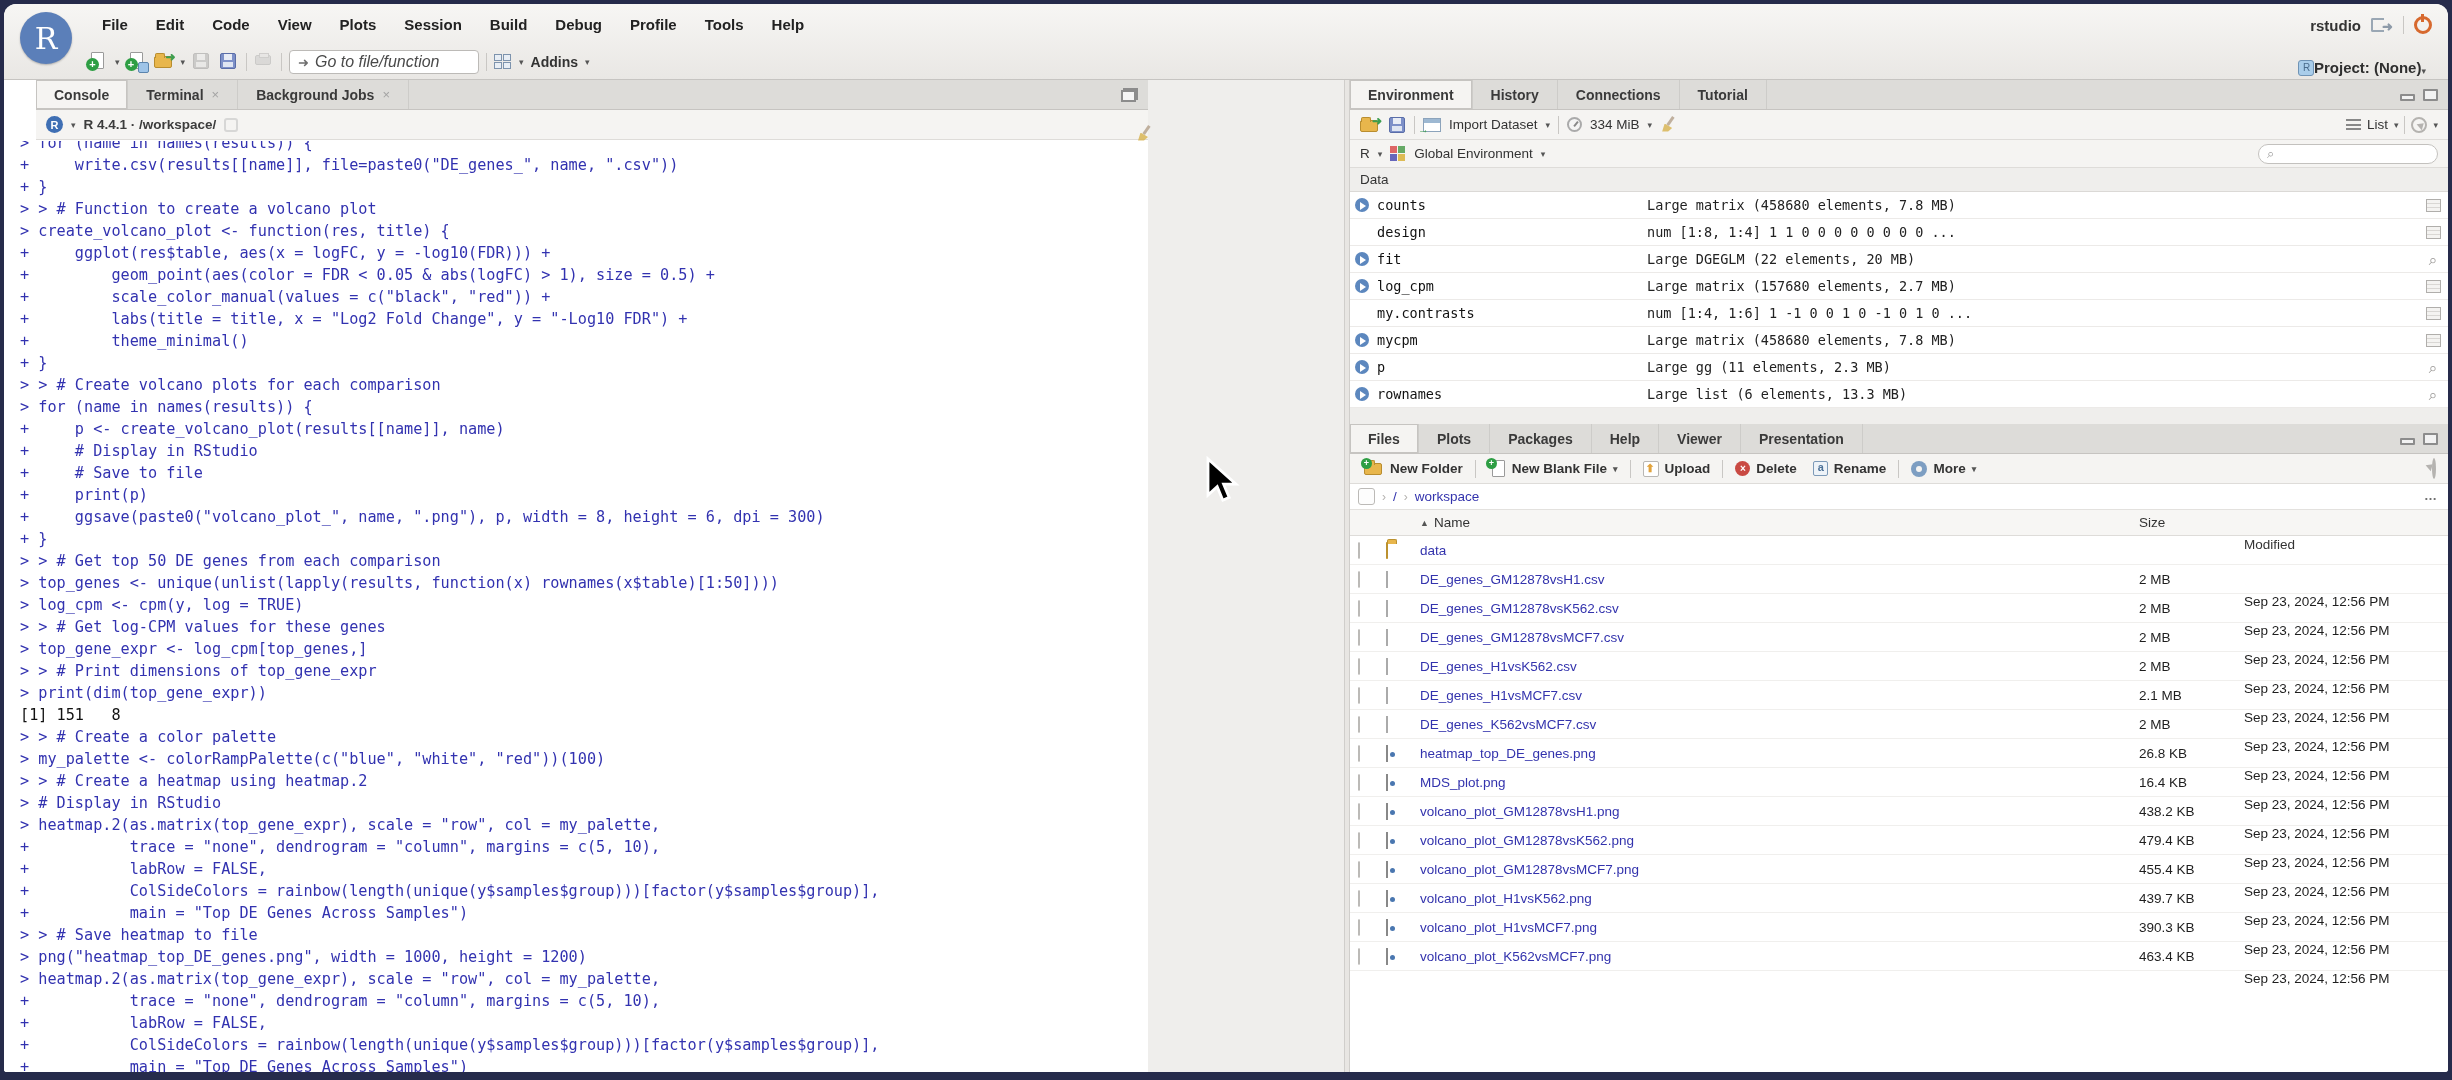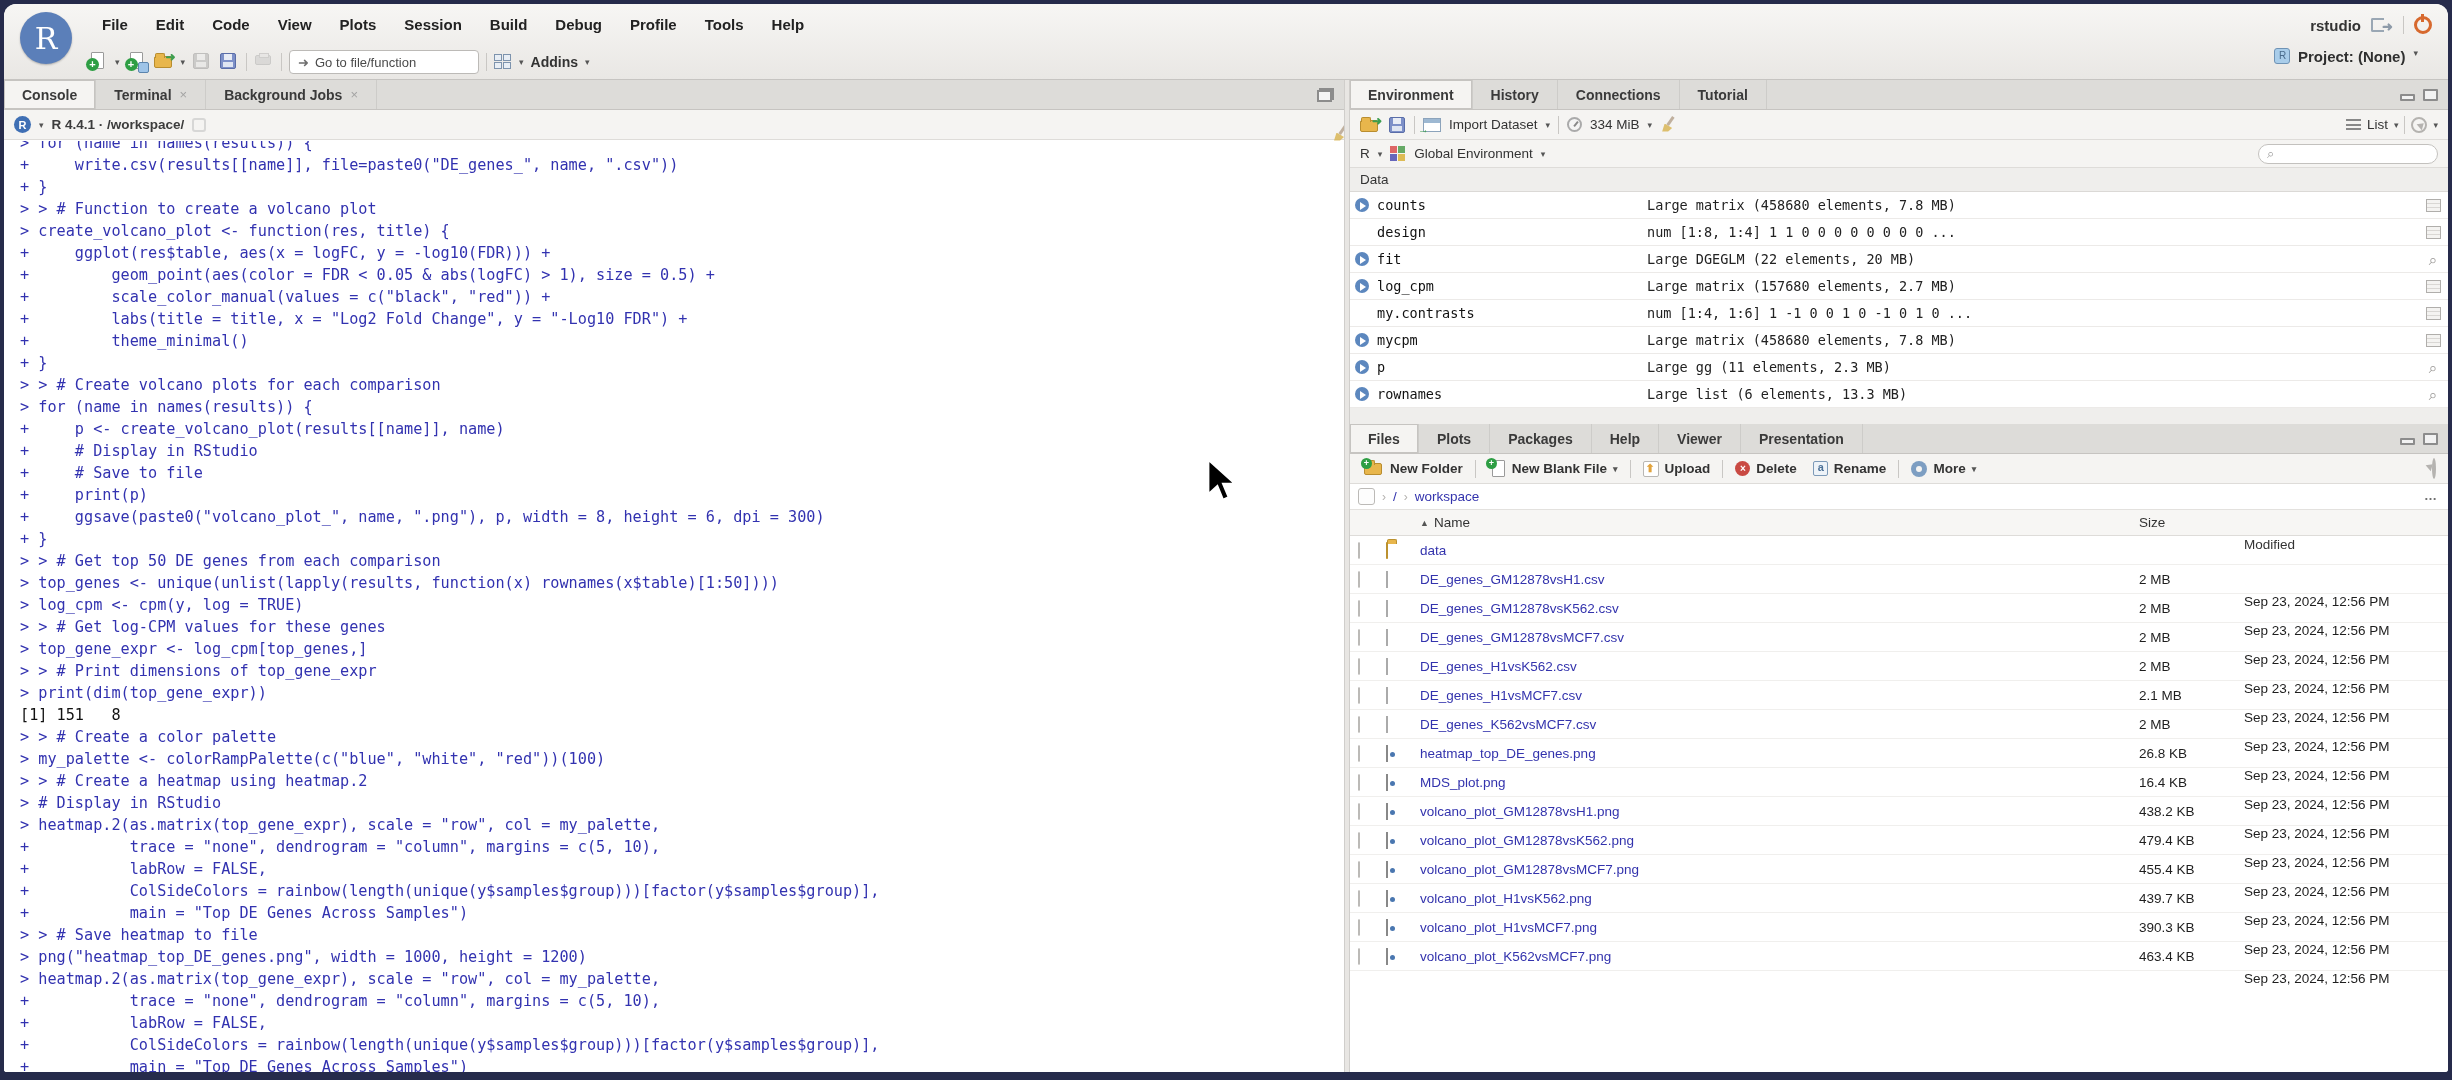--- a/index.html
+++ b/index.html
@@ -32,26 +32,26 @@
   .folder::before { content:""; position:absolute; left:0; top:-4px; width:8px; height:4px; background:#e8b64c; border:1px solid #b98d2f; border-bottom:none; border-radius:2px 2px 0 0; }
   .folder-arrow { position:absolute; right:-2px; top:-2px; color:#3e9e4f; font-weight:700; font-size:12px; }
   .floppy { position:absolute; left:1px; top:1px; width:16px; height:16px; background:#7d90c8; border:1px solid #5a6da8; border-radius:2px; }
   .floppy::before { content:""; position:absolute; left:3px; top:0; width:8px; height:6px; background:#e8ecf5; }
   .floppy::after { content:""; position:absolute; left:2px; bottom:1px; width:10px; height:5px; background:#dfe5f2; }
   .disabled { opacity:.35; filter:grayscale(1); }
   .printer { position:absolute; left:1px; top:3px; width:16px; height:10px; background:#b9b9b9; border:1px solid #8f8f8f; border-radius:2px; }
   .printer::before { content:""; position:absolute; left:3px; top:-3px; width:8px; height:3px; background:#ddd; border:1px solid #999; }
   .goto-box { display:flex; align-items:center; gap:6px; width:190px; height:24px; background:#fff; border:1px solid #bcbab7; border-radius:4px; padding:0 8px; }
   .goto-arrow { color:#6f6f6f; font-size:13px; }
-  .goto-box input { border:none; outline:none; width:140px; font-size:13px; color:#444; background:transparent; font-family:"Liberation Sans", sans-serif; }
+  .goto-box input { border:none; outline:none; width:140px; font-size:16px; color:#444; background:transparent; font-family:"Liberation Sans", sans-serif;font-style:italic; }
   .goto-box input::placeholder { color:#4a4a4a; }
   .grid-icon { width:18px; height:16px; display:grid; grid-template-columns:8px 8px; grid-template-rows:7px 7px; gap:1px; }
   .grid-icon span { background:#e8eef5; border:1px solid #7d93ad; }
   .addins-label { font-size:14px; font-weight:700; color:#333; }
-  .chrome-right-bottom { position:absolute; right:30px; top:44px; height:28px; display:flex; align-items:flex-start; gap:8px; }
+  .chrome-right-bottom { position:absolute; right:22px; top:44px; height:28px; display:flex; align-items:flex-end; }
   .cube { width:16px; height:16px; background:#a9cdea; border:1px solid #6f93b5; border-radius:3px; position:relative; }
   .cube::after { content:"R"; position:absolute; left:4px; top:1px; font-size:10px; color:#4a6b8c; }
   .project-label { font-size:15px; font-weight:600; color:#2f2f2f; }
 
   
   .tabstrip { height:30px; background:#dddcd9; border-bottom:1px solid #c6c4c1; display:flex; align-items:stretch; position:relative; }
   .tab { padding:0 18px; display:flex; align-items:center; gap:8px; font-size:14px; font-weight:700; color:#3a3a3a; border-right:1px solid #cdccc9; }
   .tab[data-active="true"] { background:#f5f4f2; box-shadow:inset 0 0 0 1px #c6c4c1; }
   .tab-close { color:#a3a3a3; font-size:13px; display:none; font-weight:400; }
   .tab[data-closable="true"] .tab-close { display:inline; }
@@ -60,21 +60,21 @@
   .winicon.min { height:7px; margin-top:5px; }
   .maxicon { width:17px; height:14px; position:relative; }
   .maxicon::before { content:""; position:absolute; right:0; top:0; width:11px; height:8px; border:2px solid #8c8c8c; background:#f5f5f5; }
   .maxicon::after { content:""; position:absolute; left:0; bottom:0; width:11px; height:8px; border:2px solid #8c8c8c; background:#f5f5f5; }
   .pane-toolbar { height:30px; background:#f5f4f2; border-bottom:1px solid #dedcd9; display:flex; align-items:center; padding:0 10px; gap:8px; position:relative; }
   .broom { width:18px; height:18px; position:relative; opacity:.8; }
   .broom::before { content:""; position:absolute; left:9px; top:0; width:3px; height:10px; background:#b4a08a; transform:rotate(35deg); }
   .broom::after { content:""; position:absolute; left:2px; top:8px; width:10px; height:8px; background:#d8b24c; clip-path:polygon(0 100%,25% 0,100% 55%,60% 100%); }
 
   
-  .console-pane { position:absolute; left:0; top:76px; width:1340px; bottom:0; background:#fff; }
+  .console-pane { position:absolute; left:0; top:76px; width:1144px; bottom:0; background:#fff;padding-left:32px; }
   .rball { width:17px; height:17px; border-radius:50%; background:#3f6fb4; color:#fff; font-size:11px; font-weight:700; display:flex; align-items:center; justify-content:center; }
   .rver { font-size:13.5px; font-weight:700; color:#3c3c3c; }
   .suspend-icon { width:14px; height:14px; border:2px solid #b9b9b9; border-radius:3px; opacity:.5; }
   .console-body { position:absolute; left:0; top:61px; right:0; bottom:0; overflow:hidden; background:#fff; }
   .console-lines { margin-top:-9px; padding-left:16px; }
   .cline { white-space:pre; font-family:"DejaVu Sans Mono", monospace; font-size:15.2px; line-height:22px; height:22px; color:#3232b0; }
   .cline[data-type="out"] { color:#111; }
 
   
   .vsplit { position:absolute; left:1340px; top:76px; width:6px; bottom:0; background:#e8e6e3; border-left:1px solid #d0cecb; border-right:1px solid #d0cecb; }

